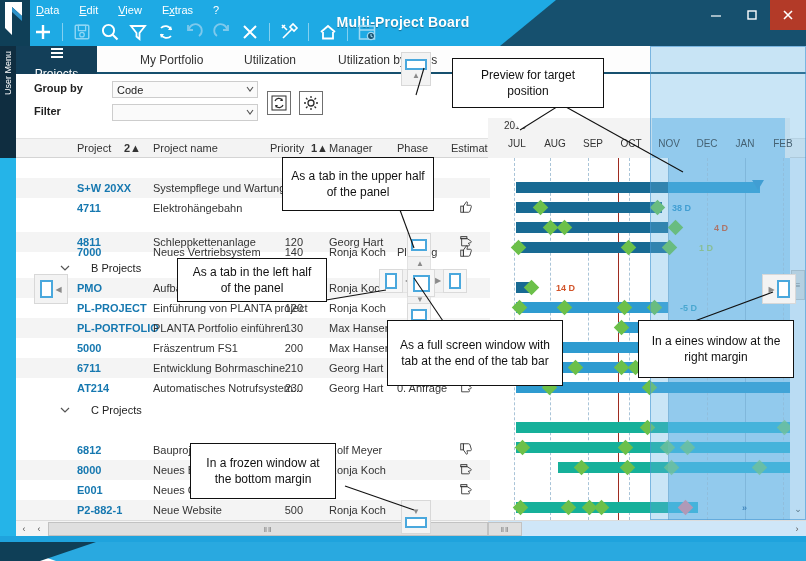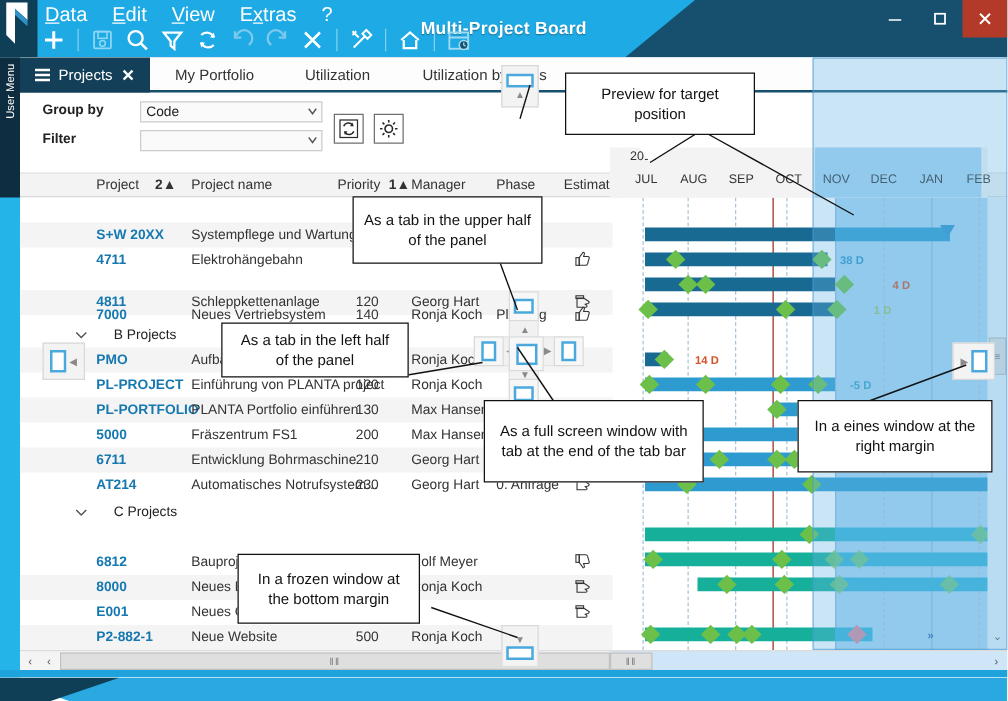--- a/index.html
+++ b/index.html
@@ -33,21 +33,21 @@
     position:absolute; left:2px; top:1px; width:28px; height:36px;
   }
   .app-title {
     position:absolute; left:0; top:14px; width:806px;
     text-align:center; color:#ffffff; font-weight:bold; font-size:14px;
     letter-spacing:.2px;
     text-shadow: 0 1px 1px rgba(0,0,0,.35);
   }
   .menubar { position:absolute; left:34px; top:3px; display:flex; gap:16px; }
   .menubar .mi {
-    color:#ffffff; font-size:16px; padding:1px 2px; cursor:default;
+    color:#ffffff; font-size:11px; padding:1px 2px; cursor:default;
   }
   .menubar .mi u { text-decoration: underline; }
 
   .toolbar { position:absolute; left:30px; top:18px; height:28px; display:flex; align-items:center; gap:2px; }
   .tb { width:26px; height:26px; display:flex; align-items:center; justify-content:center; cursor:default; }
   .tb svg { display:block; }
   .tbsep { width:1px; height:18px; background:rgba(255,255,255,.45); margin:0 4px; }
 
   .wbtns { position:absolute; right:0; top:0; display:flex; height:30px; }
   .wbtn { width:36px; height:30px; display:flex; align-items:center; justify-content:center; }
@@ -331,21 +331,21 @@
   </div>
 
   <div class="userrail">
     <div class="railcyan"></div>
     <div class="vtext">User Menu</div>
   </div>
 
   <div class="tabbar">
     <div class="tabbar-bg"></div>
 
-    <div class="tab active" style="left:0; width:104px;">
+    <div class="tab active" style="left:0; width:81px;flex-direction:column;">
       <span class="burger">
           <i></i>
           <i></i>
           <i></i>
         </span>
       <span>Projects</span>
       <span class="x">✕</span>
     </div>
 
     <div class="tab" style="left:112px;">

